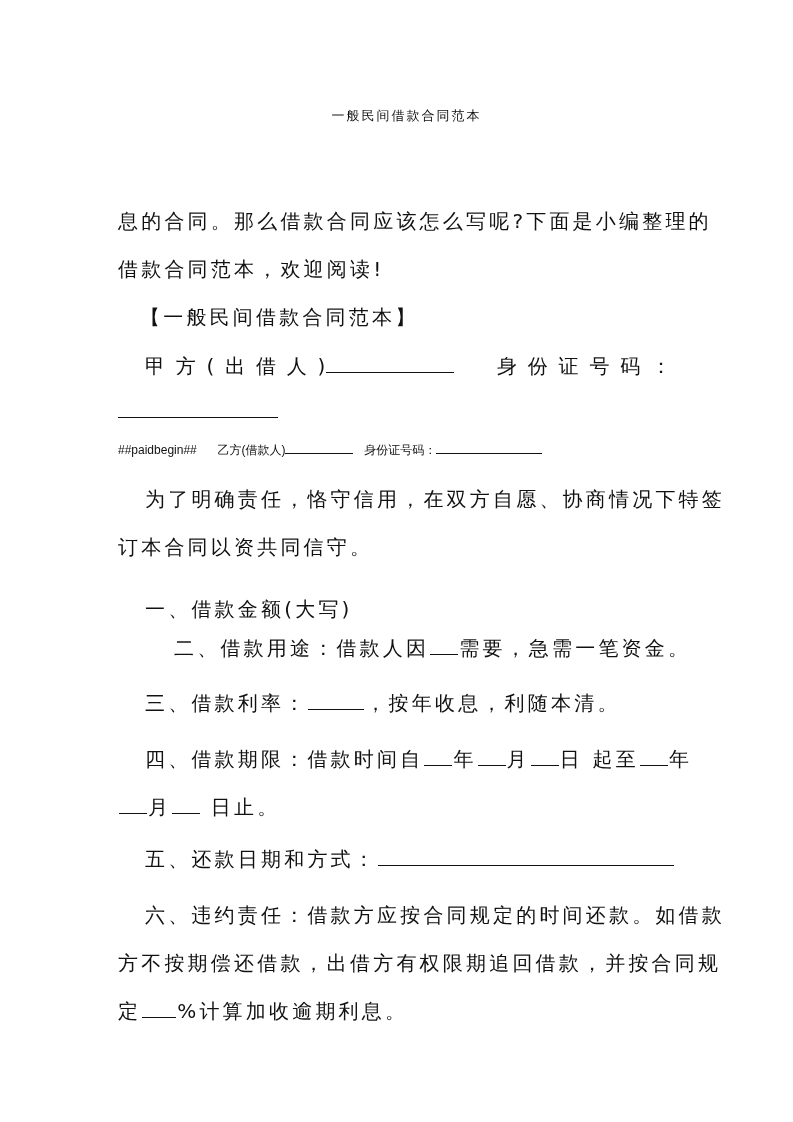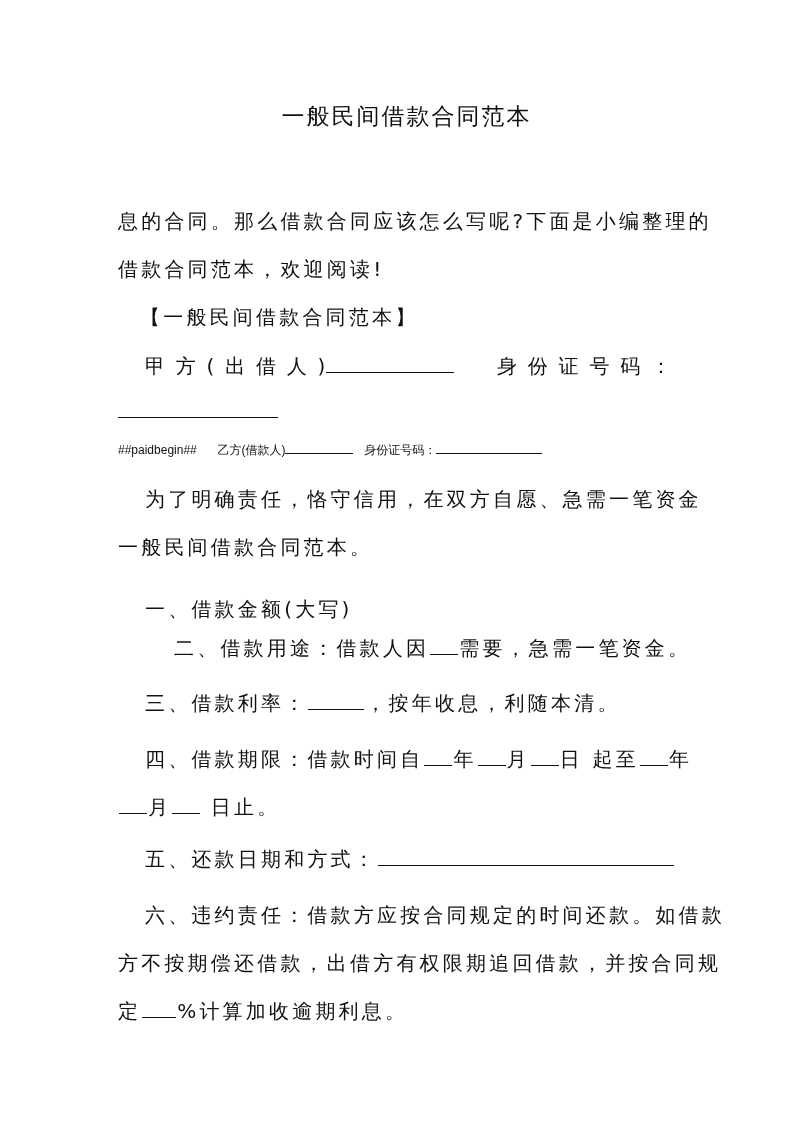--- a/index.html
+++ b/index.html
@@ -29,21 +29,21 @@
       line-height: 24px;
       white-space: nowrap;
       letter-spacing: 3.2px;
     }
     .title {
       position: absolute;
       left: 0;
       width: 793px;
       top: 104px;
       text-align: center;
-      font-size: 23px;
+      font-size: 13px;
       line-height: 24px;
       letter-spacing: 2px;
       padding-left: 20px;
       box-sizing: border-box;
     }
     .indent { left: 145px; }
     .blank {
       display: inline-block;
       border-bottom: 1.5px solid #111;
       height: 18px;
@@ -110,22 +110,22 @@
   <div style="position:absolute; left:118px; top:401px; width:160px; border-bottom:1.5px solid #111; height:16px;"></div>
 
   <div class="small-line">
     <span>##paidbegin##</span>
     <span style="display:inline-block; width:14px;"></span>
     <span>乙方(借款人)</span><span class="small-blank" style="width:68px;"></span>
     <span style="display:inline-block; width:4px;"></span>
     <span>身份证号码：</span><span class="small-blank" style="width:106px;"></span>
   </div>
 
-  <div class="line indent" style="top:487px;">为了明确责任，恪守信用，在双方自愿、急需一笔资金</div>
-  <div class="line" style="top:535px;">一般民间借款合同范本。</div>
+  <div class="line indent" style="top:487px;">为了明确责任，恪守信用，在双方自愿、协商情况下特签</div>
+  <div class="line" style="top:535px;">订本合同以资共同信守。</div>
 
   <div class="line indent" style="top:597px;">一、借款金额(大写)</div>
 
   <div class="line indent" style="top:636px;margin-left:29px;">
     <span>二、借款用途：借款人因</span><span class="blank" style="width:28px;"></span><span>需要，急需一笔资金。</span>
   </div>
 
   <div class="line indent" style="top:691px;">
     <span>三、借款利率：</span><span class="blank" style="width:56px;"></span><span>，按年收息，利随本清。</span>
   </div>

